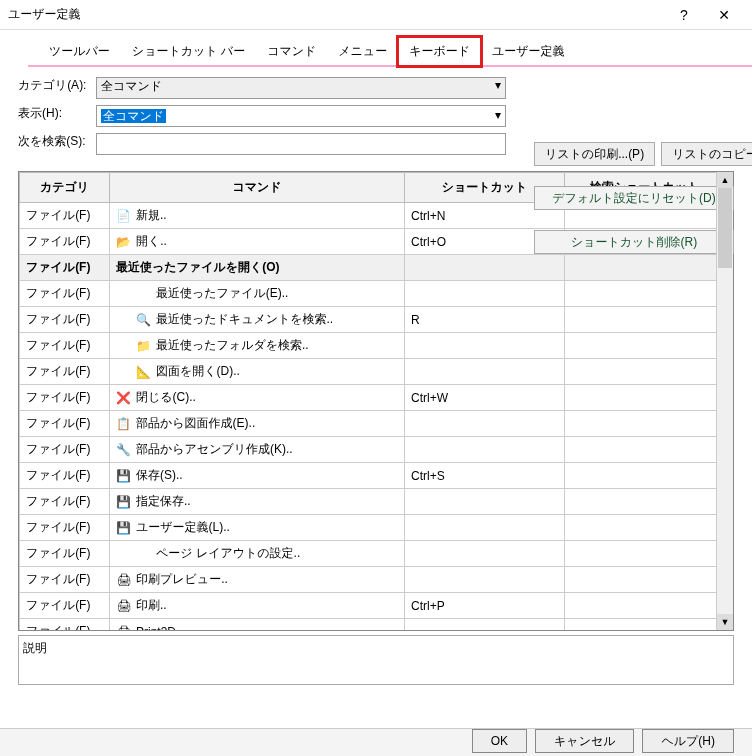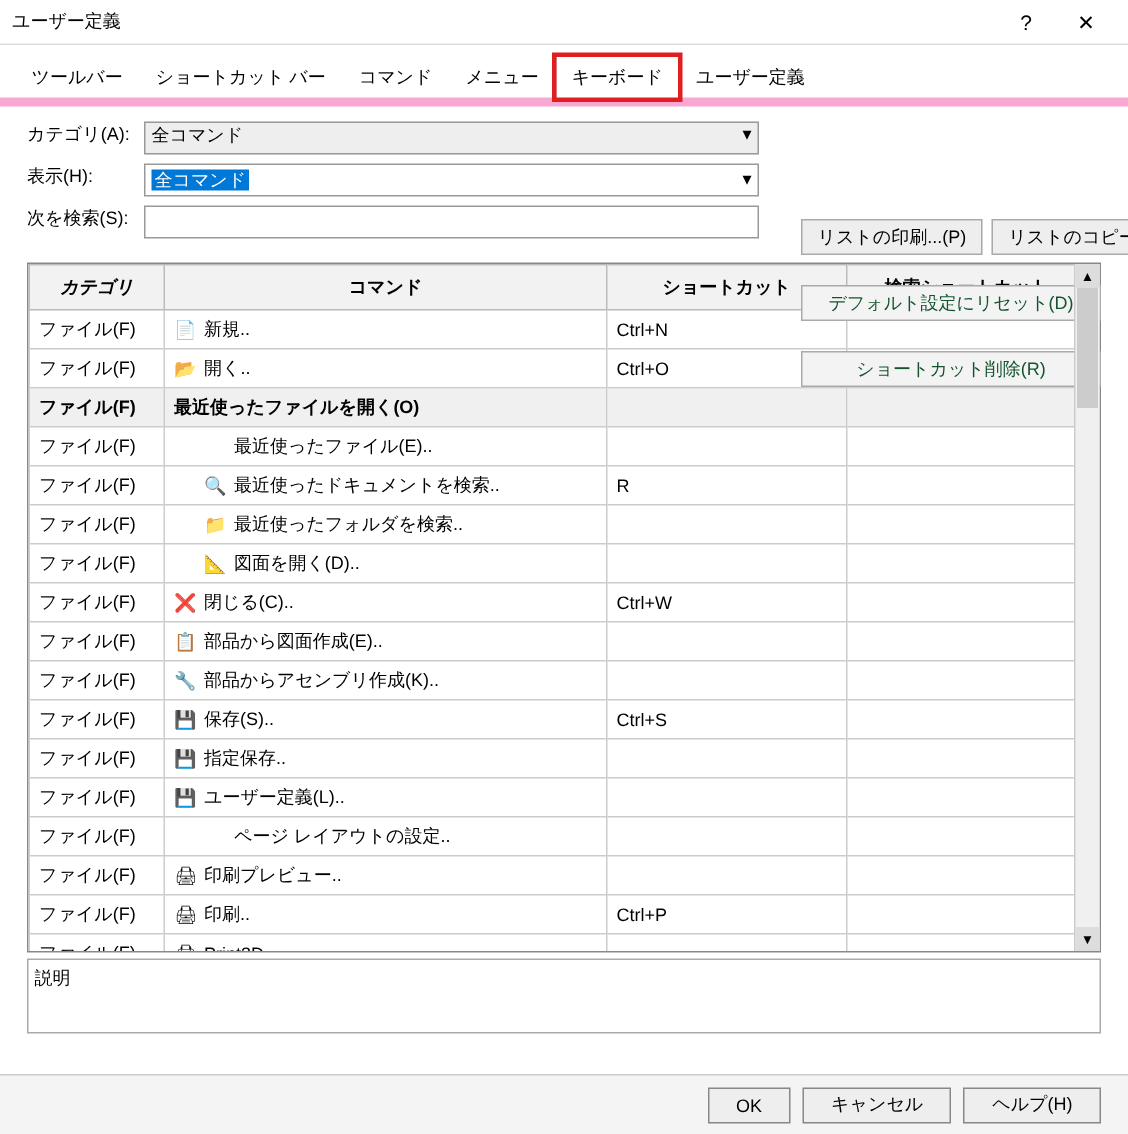--- a/index.html
+++ b/index.html
@@ -1,20 +1,20 @@
 <!DOCTYPE html>
 <html><head>
 <meta charset="utf-8">
 <style>
 * { box-sizing: border-box; margin: 0; padding: 0; }
 body { font-family: 'MS UI Gothic', 'Meiryo', sans-serif; font-size: 12px; background: #fff; width: 752px; height: 756px; overflow: hidden; }
 .titlebar { height: 30px; display: flex; align-items: center; padding: 0 8px; border-bottom: 1px solid #ddd; }
 .titlebar-title { flex: 1; font-size: 12px; }
 .titlebar-btn { width: 40px; height: 28px; display: inline-flex; align-items: center; justify-content: center; font-size: 14px; cursor: pointer; }
-.tabs { display: flex; padding: 6px 10px 0 10px; border-bottom: 6px solid #f9a8d4; }
+.tabs { display: flex; padding: 6px 10px 0 10px; border-bottom: 2px solid #f9a8d4; margin-left: 28px; }
 .tab { padding: 5px 10px; border: 1px solid transparent; cursor: pointer; font-size: 12px; position: relative; top: 1px; }
 .tab.active { border: 1px solid #aaa; border-bottom: 1px solid #fff; background: #fff; }
 .tab.highlight { outline: 3px solid #e02020; outline-offset: -1px; }
 .form-area { padding: 10px 18px 6px 18px; }
 .form-row { display: flex; align-items: flex-start; margin-bottom: 6px; gap: 8px; }
 .form-label { width: 70px; font-size: 12px; }
 .form-select { flex: 1; height: 22px; border: 1px solid #999; background: #eee; padding: 0 4px; font-size: 12px; max-width: 410px; }
 .form-select.white { background: #fff; padding: 2px 4px; }
 .form-select.white .sel-text { background: #0078d7; color: #fff; padding: 0 2px; }
 .form-input { flex: 1; height: 22px; border: 1px solid #999; padding: 0 4px; font-size: 12px; max-width: 410px; }
@@ -22,36 +22,36 @@
 .side-btn[disabled] { color: #14532d; cursor: default; background: #f3f3f3; }
 .side-col { display: flex; flex-direction: column; gap: 20px; position: absolute; right: 18px; top: 75px; width: 200px; }
 .side-col .row2 { display: flex; gap: 6px; }
 .side-col .row2 .side-btn { flex: 1; }
 .side-col .side-btn.full { width: 100%; }
 .table-wrap { margin: 4px 18px 0 18px; border: 1px solid #888; height: 460px; display: flex; }
 .table-scroll { flex: 1; overflow: hidden; }
 .table-scroll table { width: 100%; border-collapse: collapse; table-layout: fixed; }
 th { background: #f2f2f2; border: 1px solid #bbb; padding: 6px 4px; font-weight: bold; font-size: 12px; text-align: center; }
 td { border: 1px solid #ccc; padding: 4px 6px; font-size: 12px; height: 23px; white-space: nowrap; overflow: hidden; text-overflow: ellipsis; }
-.col-cat { width: 90px; font-style: italic; }
+.col-cat { width: 90px; }
 .col-cmd { width: 295px; }
 .col-sc { width: 160px; }
 .col-ssc { width: 160px; }
 tr.sel td { background: #f0f0f0; font-weight: bold; }
 .cmd-cell { display: flex; align-items: center; gap: 4px; }
 .icon { width: 16px; height: 16px; display: inline-flex; align-items: center; justify-content: center; font-size: 12px; }
 .indent1 { padding-left: 20px; }
 .indent2 { padding-left: 40px; }
 .vscroll { width: 17px; background: #f0f0f0; border-left: 1px solid #ccc; position: relative; }
 .vscroll-thumb { position: absolute; top: 16px; left: 1px; right: 1px; height: 80px; background: #ccc; }
 .vscroll-arrow { position: absolute; left: 0; right: 0; height: 16px; background: #ddd; text-align: center; font-size: 9px; line-height: 16px; }
 .va-top { top: 0; }
 .va-bot { bottom: 0; }
 .desc-box { margin: 4px 18px 12px 18px; border: 1px solid #aaa; height: 50px; padding: 4px; font-size: 12px; }
-.footer { position: absolute; bottom: 0; left: 0; right: 0; height: 40px; border-top: 1px solid #ccc; display: flex; justify-content: flex-end; align-items: center; padding: 0 18px; gap: 8px; background: #f4f4f4; }
+.footer { position: absolute; bottom: 0; left: 0; right: 0; height: 28px; border-top: 1px solid #ccc; display: flex; justify-content: flex-end; align-items: flex-start; padding: 0 18px; gap: 8px; background: #f4f4f4; }
 .footer-btn { height: 24px; padding: 0 18px; border: 1px solid #888; background: #eee; font-size: 12px; cursor: pointer; }
 </style>
 </head>
 <body>
 
 <div class="titlebar">
   <span class="titlebar-title">ユーザー定義</span>
   <span class="titlebar-btn">?</span>
   <span class="titlebar-btn">✕</span>
 </div>

